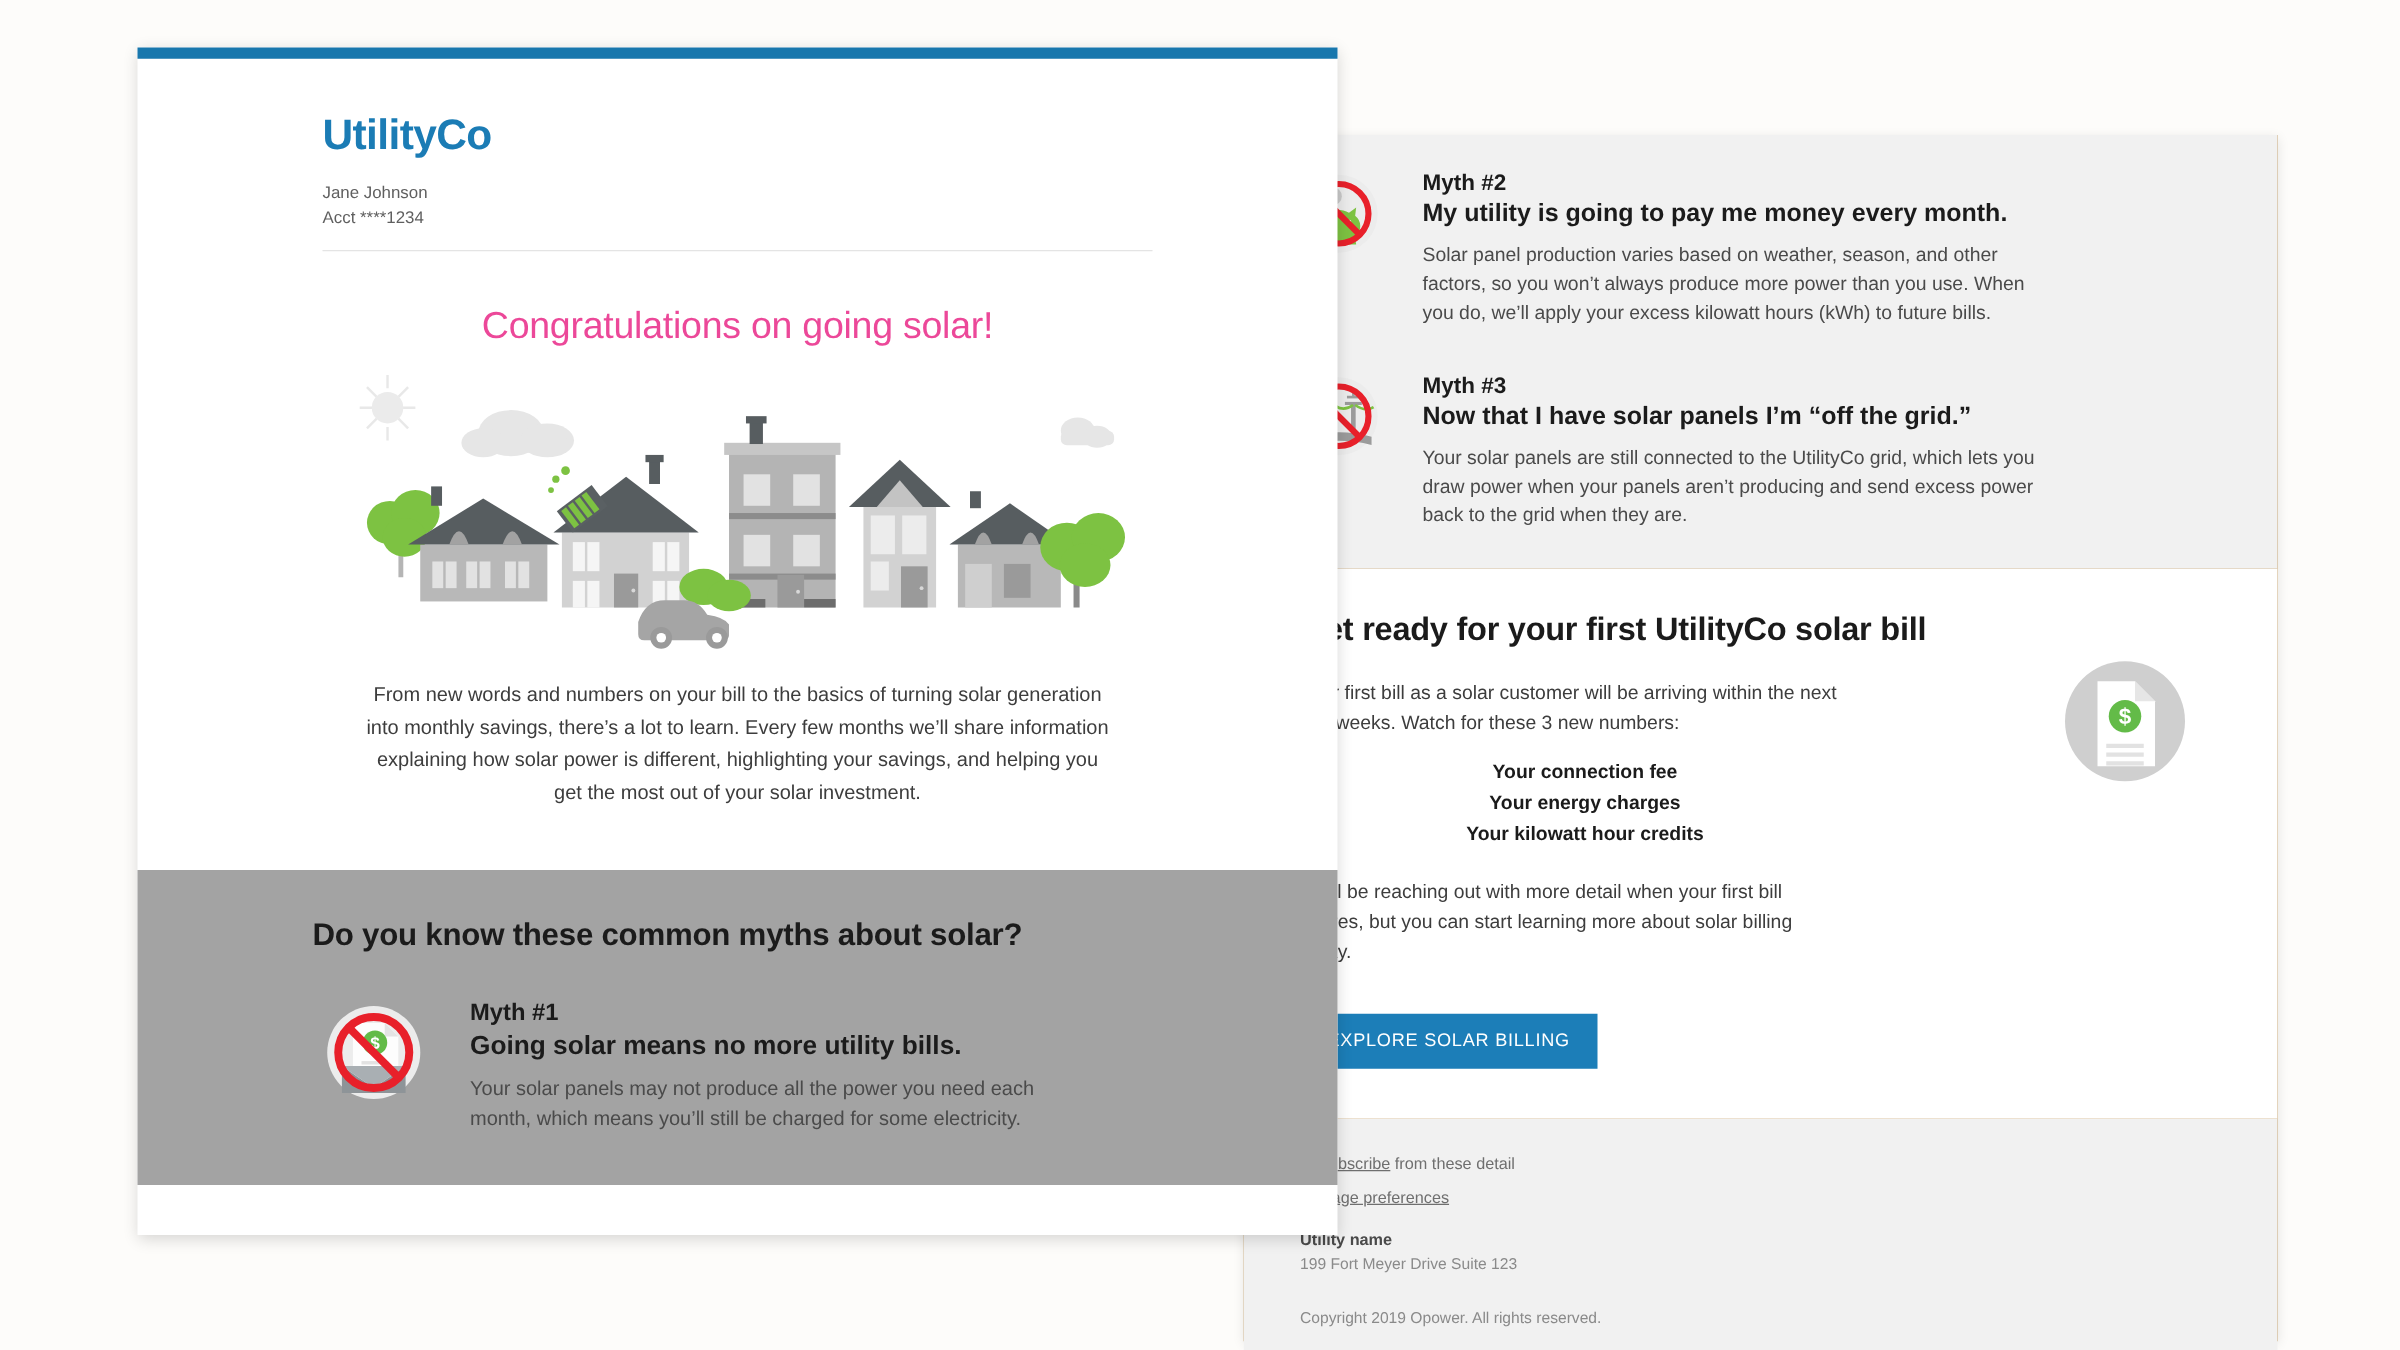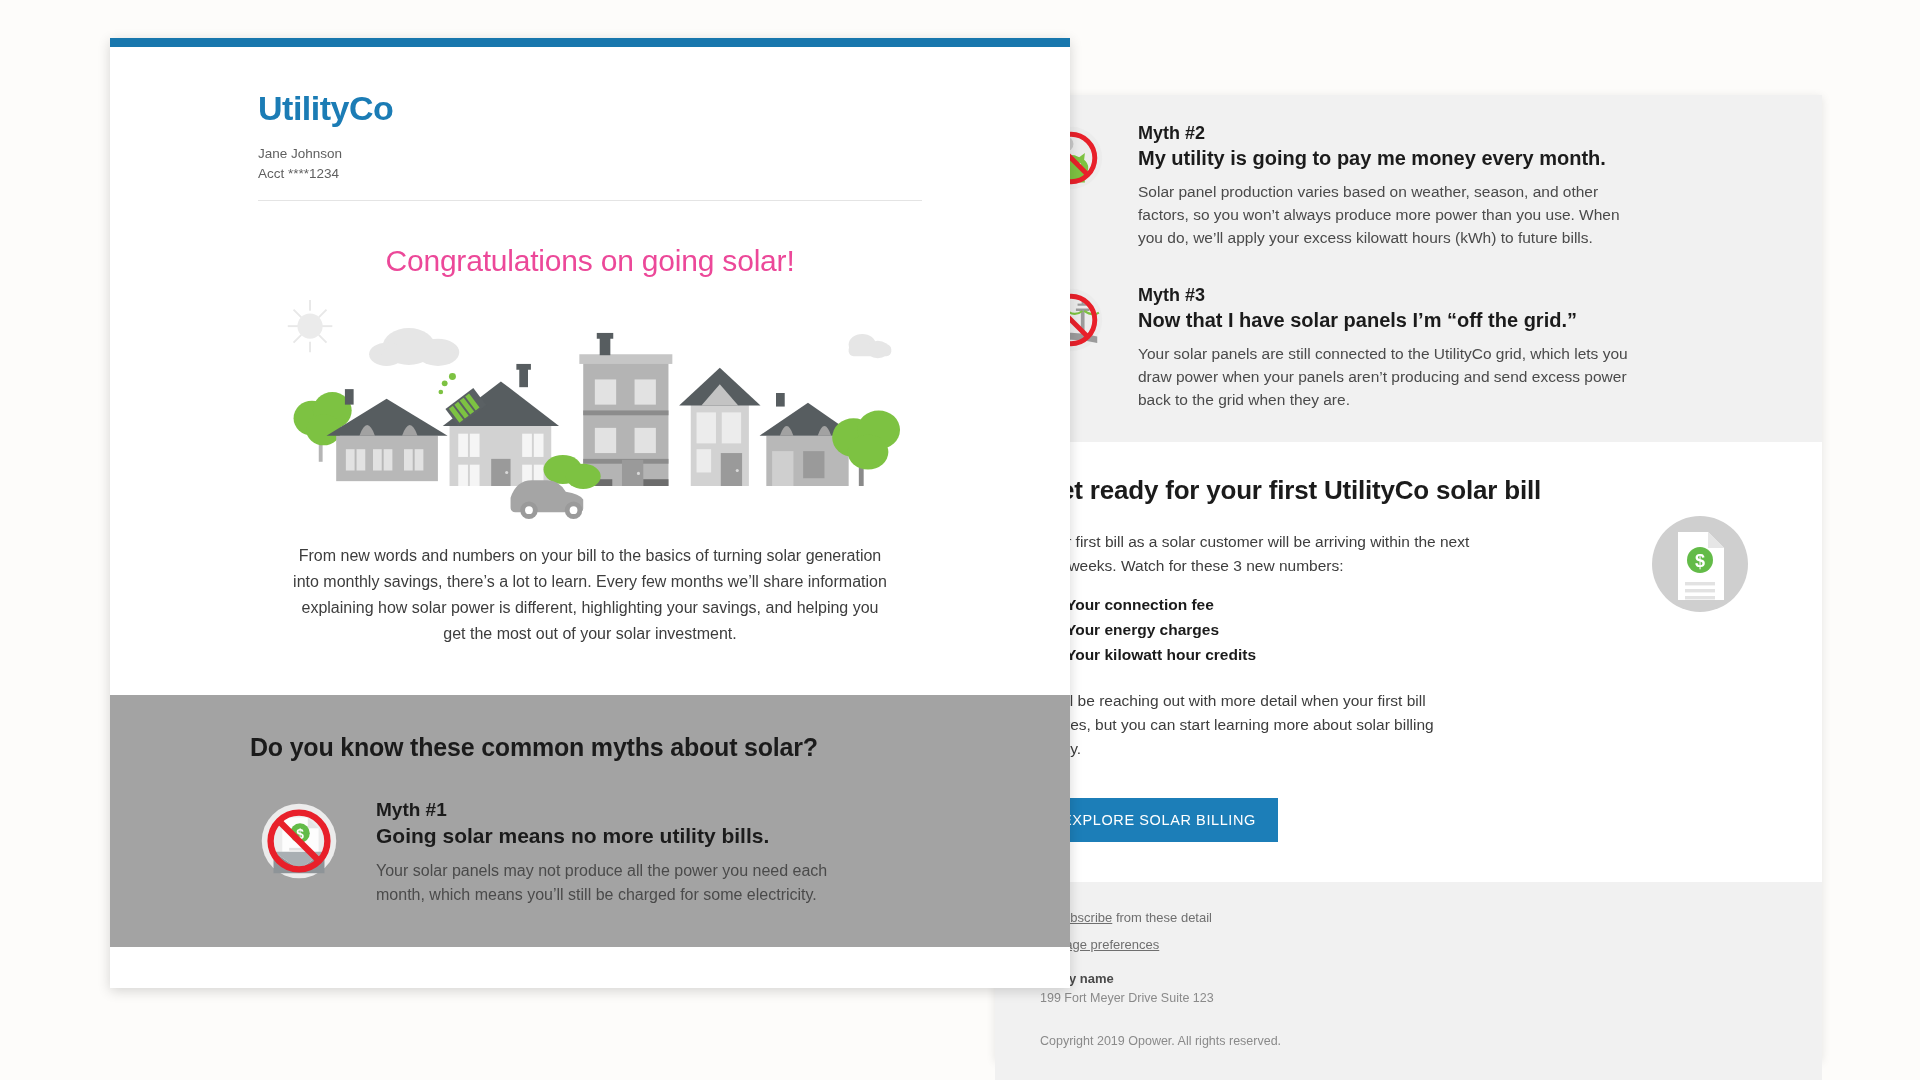--- a/index.html
+++ b/index.html
@@ -6,21 +6,21 @@
   html, body {
     width: 1920px; height: 1080px;
     background: #fdfcfa;
     font-family: "Liberation Sans", sans-serif;
     overflow: hidden;
   }
   .stage { position: relative; width: 1920px; height: 1080px; }
 
   
   .right-panel {
-    position: absolute; left: 995px; top: 95px;
+    position: absolute; left: 995px; top: 108px;
     width: 827px; height: 965px;
     background: #a16207;
     box-shadow: 0 2px 9px rgba(0,0,0,0.10);
   }
   .rp-myths { background: #f1f1f1; padding: 0 0 30px 0; }
   .rp-white { background: #ffffff; }
   .rp-footer { background: #f1f1f1; }
 
   .myth-row { display: flex; align-items: flex-start; padding: 0 40px 0 35px; }
   .myth-row + .myth-row { margin-top: 30px; }
@@ -37,21 +37,21 @@
 
   .rp-white { padding: 33px 40px 40px 45px; position: relative; }
   .ready-title {
     font-size: 26px; font-weight: bold; color: #1b1b1b; letter-spacing: -0.2px;
     margin-bottom: 24px;
   }
   .ready-cols { display: flex; }
   .ready-left { width: 430px; }
   .ready-p { font-size: 15.5px; color: #3d3d3d; line-height: 1.55; }
   .ready-list { margin: 14px 0 0 26px; }
-  .ready-list li { font-size: 15.5px; font-weight: bold; color: #1b1b1b; line-height: 1.62; }
+  .ready-list li { font-size: 15.5px; font-weight: bold; color: #1b1b1b; line-height: 1.62; text-align: center; }
   .ready-p2 { font-size: 15.5px; color: #3d3d3d; line-height: 1.55; margin-top: 22px; }
   .cta-btn {
     display: inline-block; margin-top: 37px;
     background: #1c7eb8; color: #ffffff;
     font-size: 14.5px; letter-spacing: 0.6px;
     padding: 14px 22px 14px 22px; border: none; cursor: pointer;
     font-family: "Liberation Sans", sans-serif;
   }
   .bill-graphic { position: absolute; right: 62px; top: 62px; width: 120px; height: 120px; }
 

